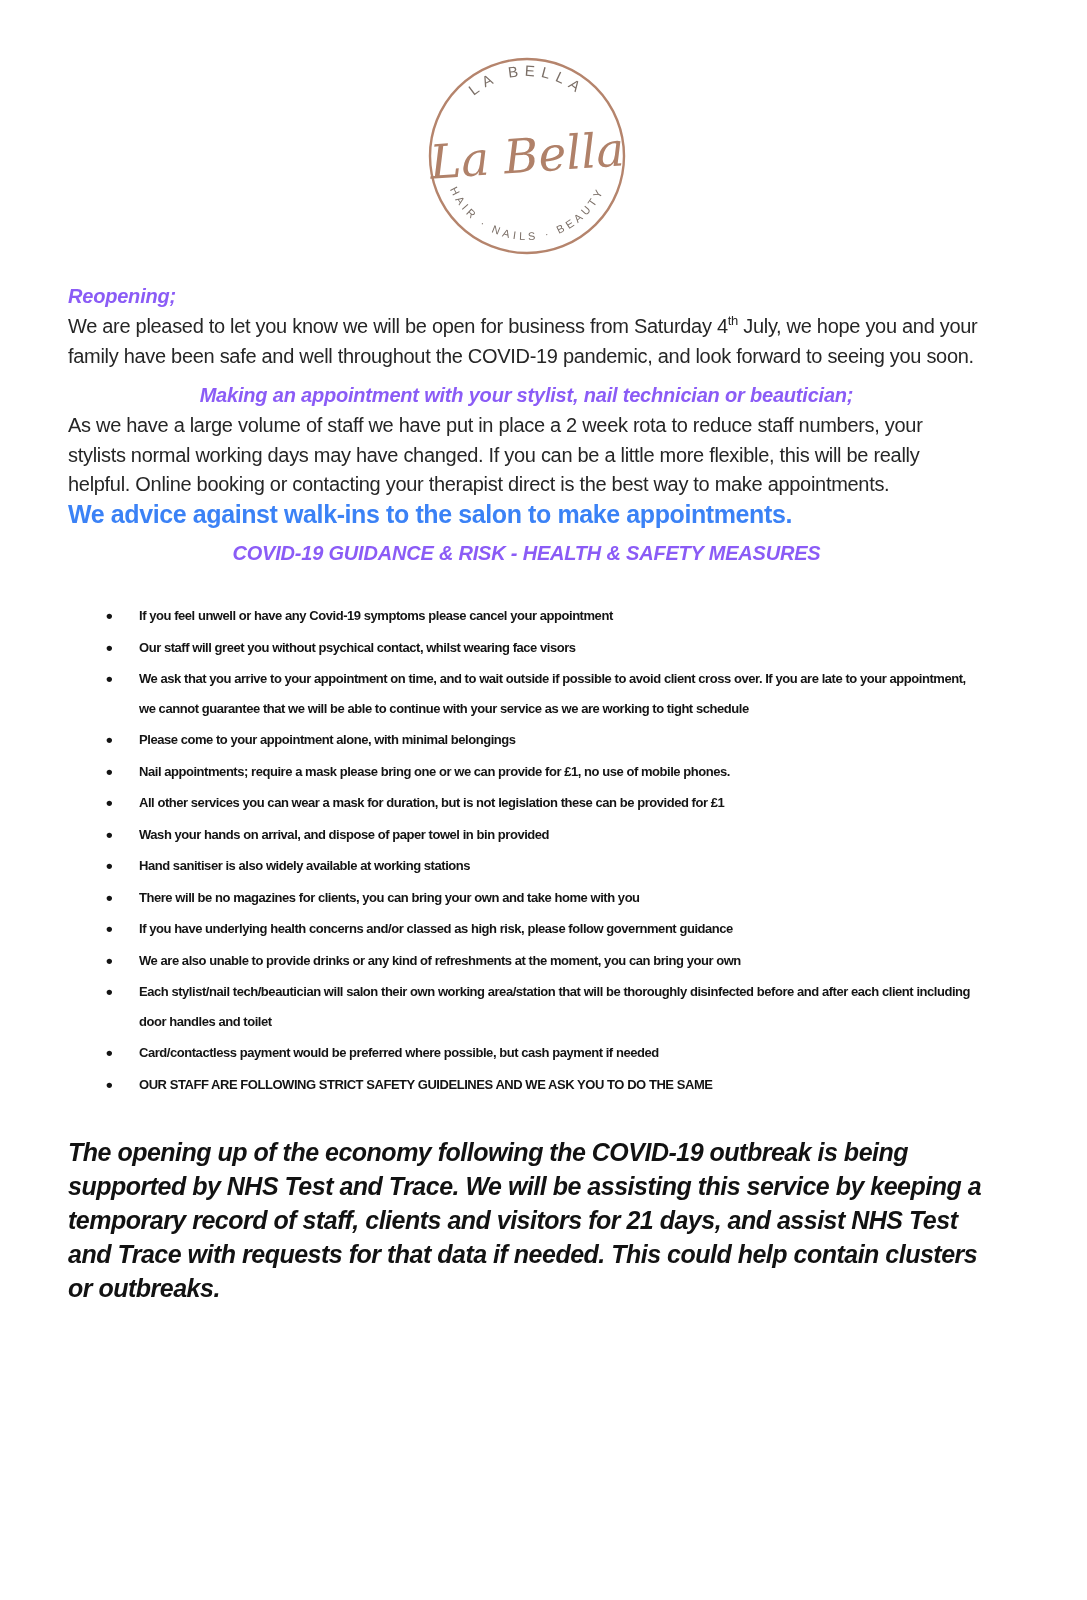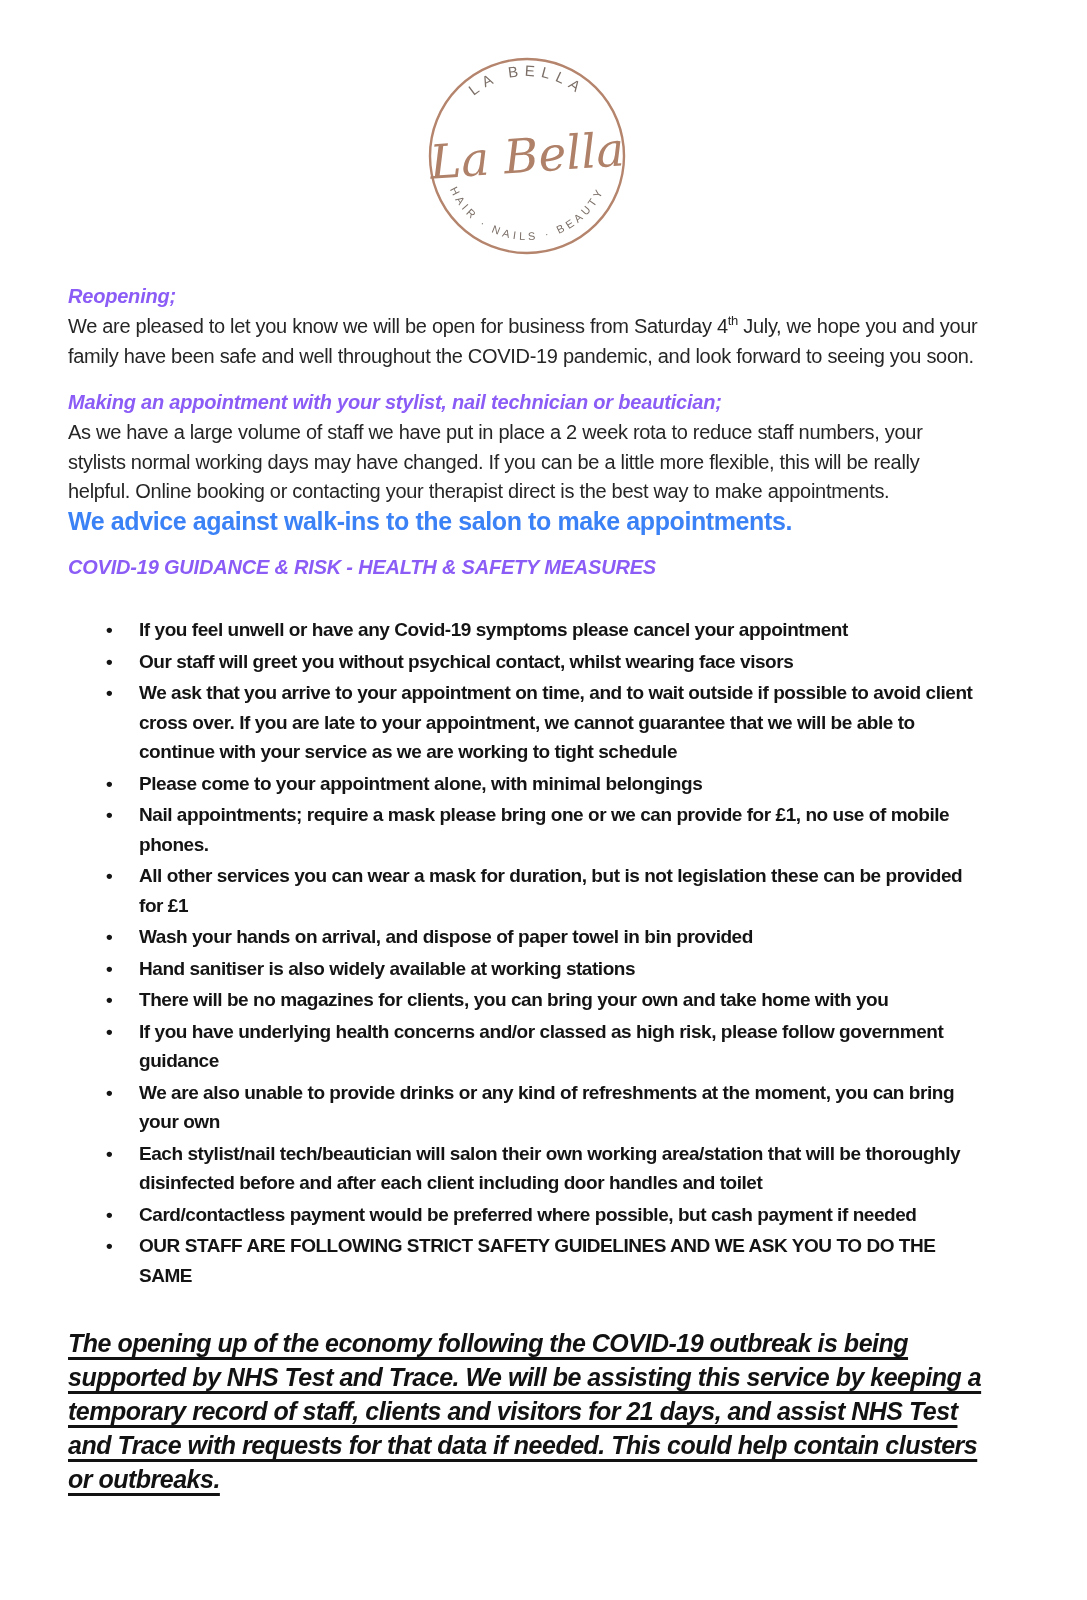--- a/index.html
+++ b/index.html
@@ -32,21 +32,21 @@
   .content { margin-top: 16px; }
   h3.sec-heading {
     font-size: 20px;
     font-weight: bold;
     font-style: italic;
     margin: 0 0 1px 0;
     line-height: 29px;
     letter-spacing: -0.2px;
     color: #8b5cf6;
   }
-  h3.spaced { margin-top: 17px; }
+  h3.spaced { margin-top: 10px; text-align: center; }
   p.body-para {
     font-size: 20px;
     line-height: 29.5px;
     margin: 0;
     letter-spacing: -0.3px;
     color: #262626;
   }
   p.bold-line {
     font-size: 25px;
     font-weight: bold;
@@ -57,21 +57,21 @@
   }
   sup.ord { font-size: 13px; vertical-align: super; line-height: 0; text-align: center; }
   ul.guidance-list {
     list-style: none;
     margin: 33px 0 0 0;
     padding: 0;
   }
   ul.guidance-list li {
     position: relative;
     padding-left: 71px;
-    font-size: 19px;
+    font-size: 13px;
     font-weight: bold;
     line-height: 29.5px;
     letter-spacing: -0.45px;
     color: #141414;
     margin: 0 0 2px 0;
   }
   ul.guidance-list li::before {
     content: "\2022";
     position: absolute;
     left: 38px;
@@ -79,21 +79,20 @@
     font-size: 19px;
   }
   p.closing-para {
     margin: 36px 0 0 0;
     font-size: 25px;
     font-weight: bold;
     font-style: italic;
     line-height: 34px;
     letter-spacing: -0.5px;
     color: #121212;
-    text-decoration: underline;
     text-decoration-thickness: 2.5px;
     text-underline-offset: 5px;
   }
 </style>
 </head>
 <body>
 
 <div class="page">
 
   <div class="logo-wrap">

